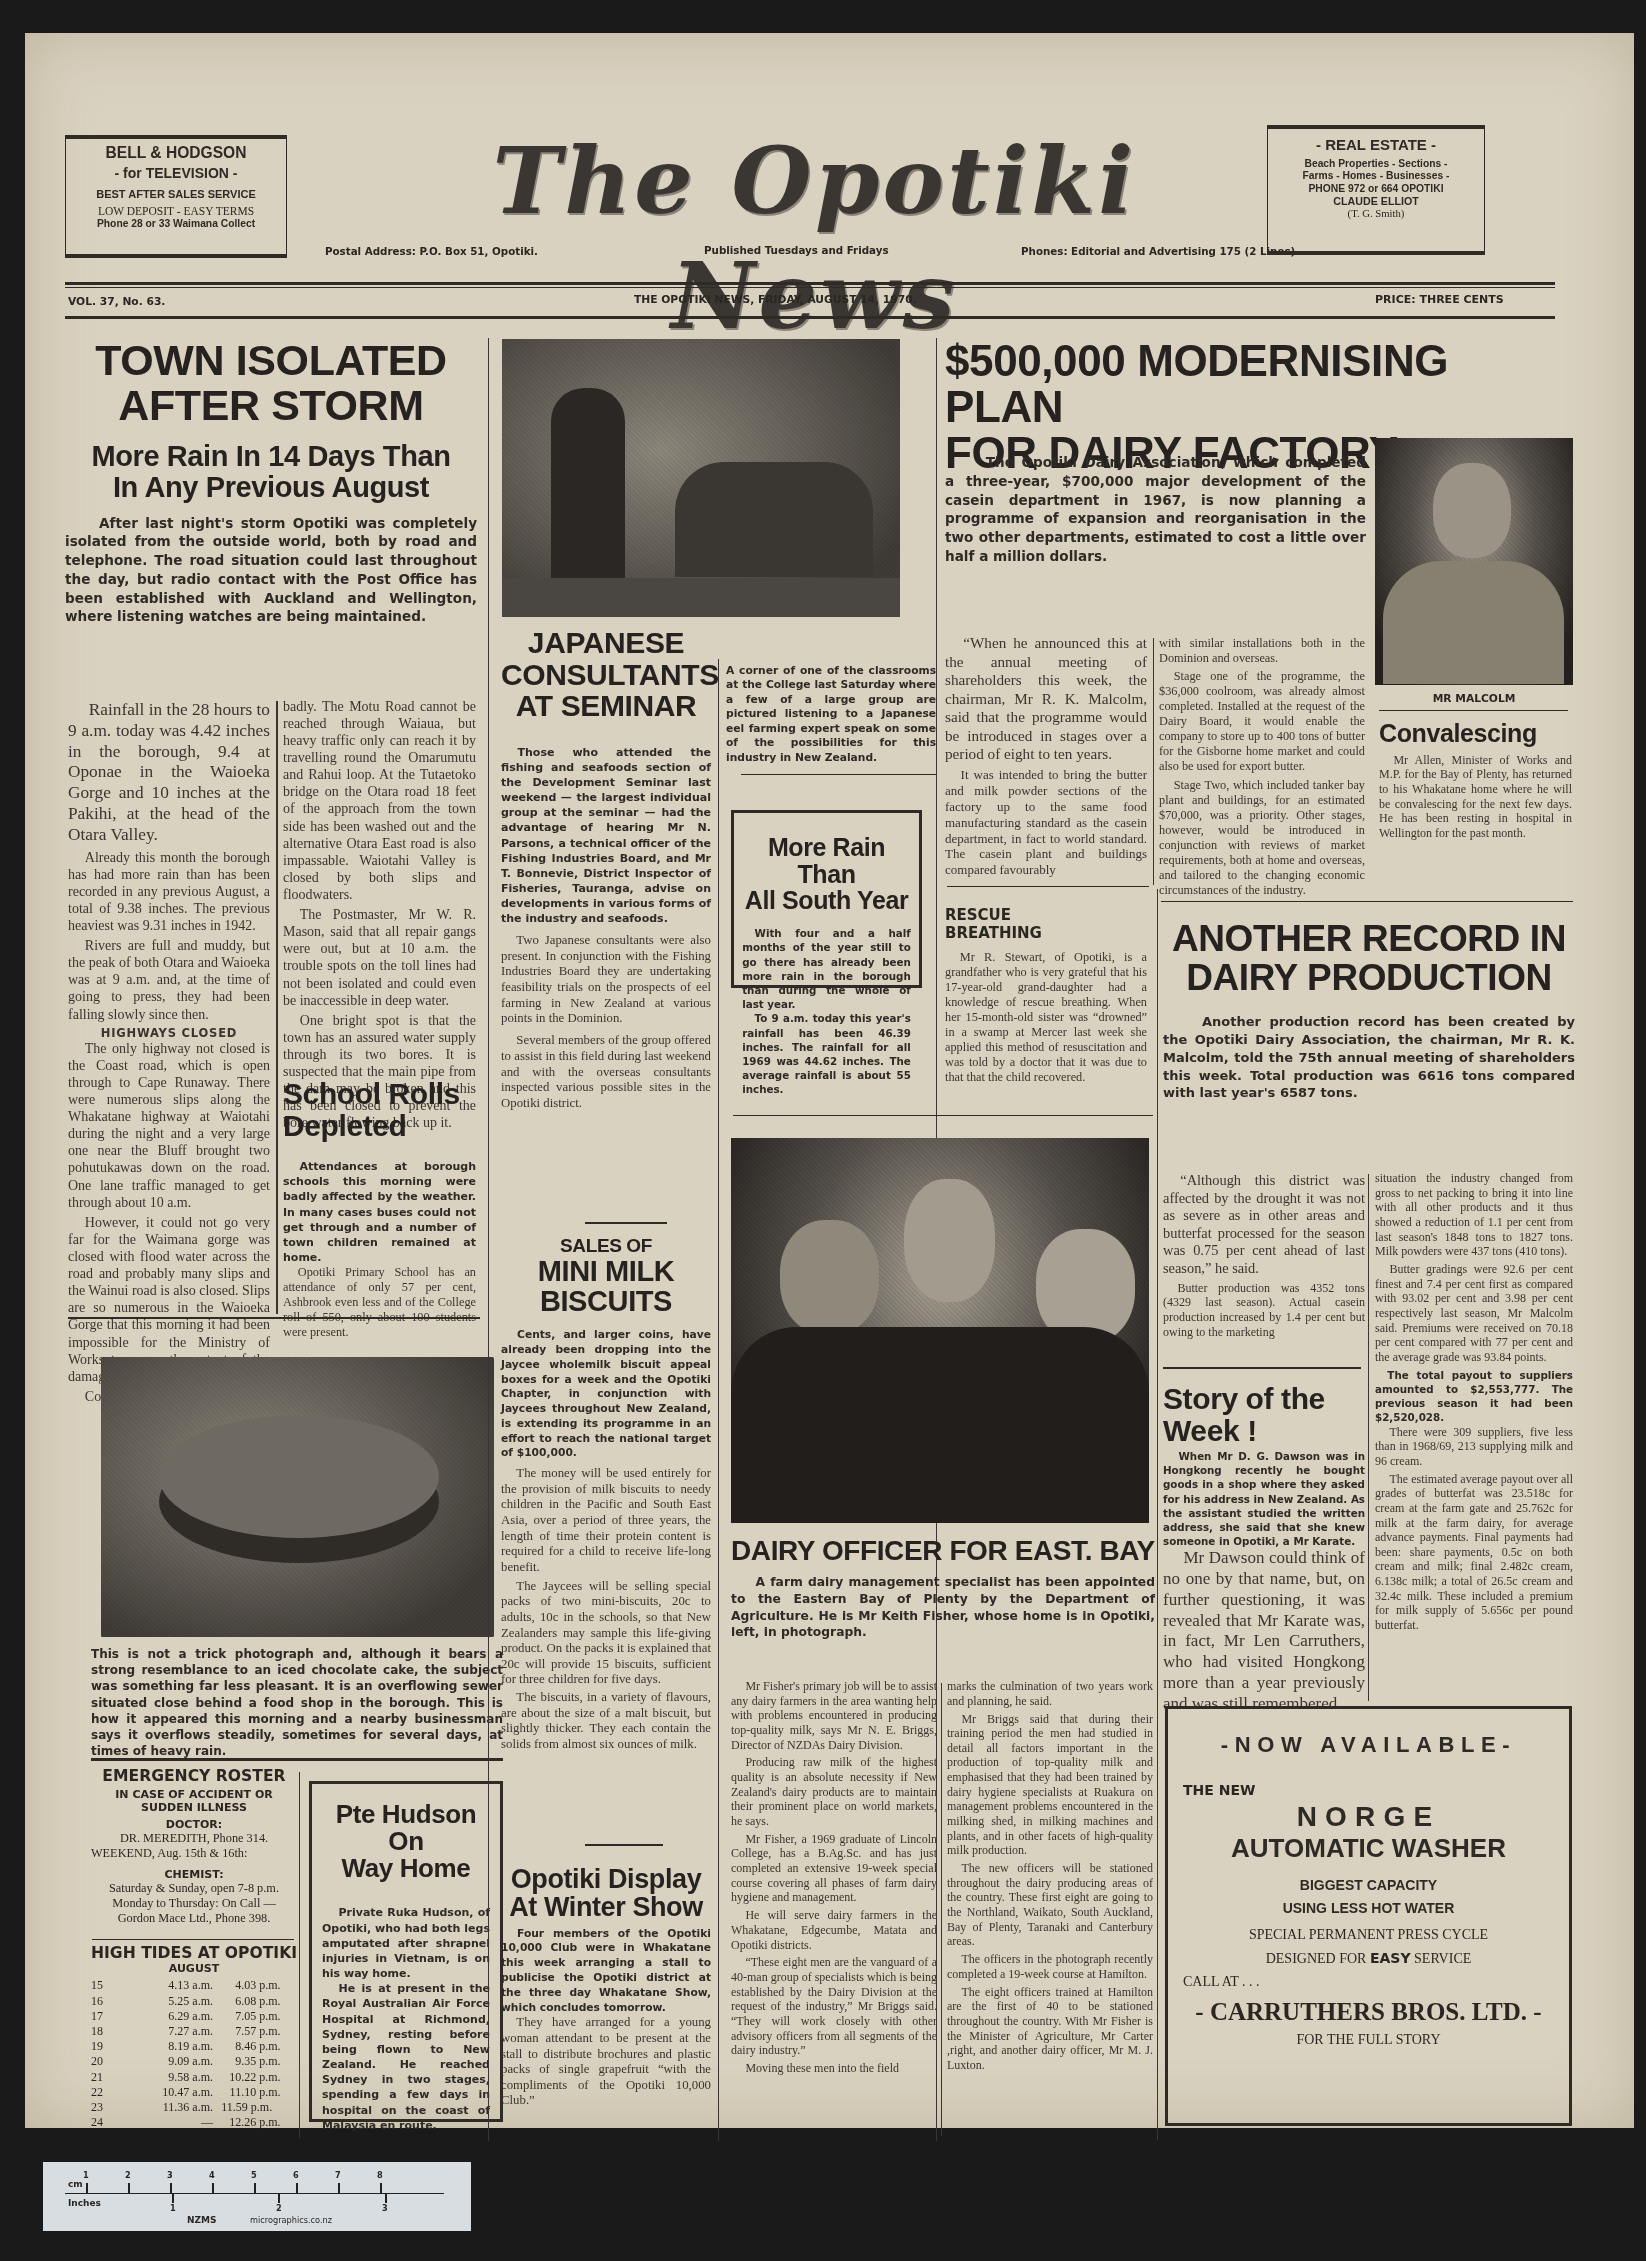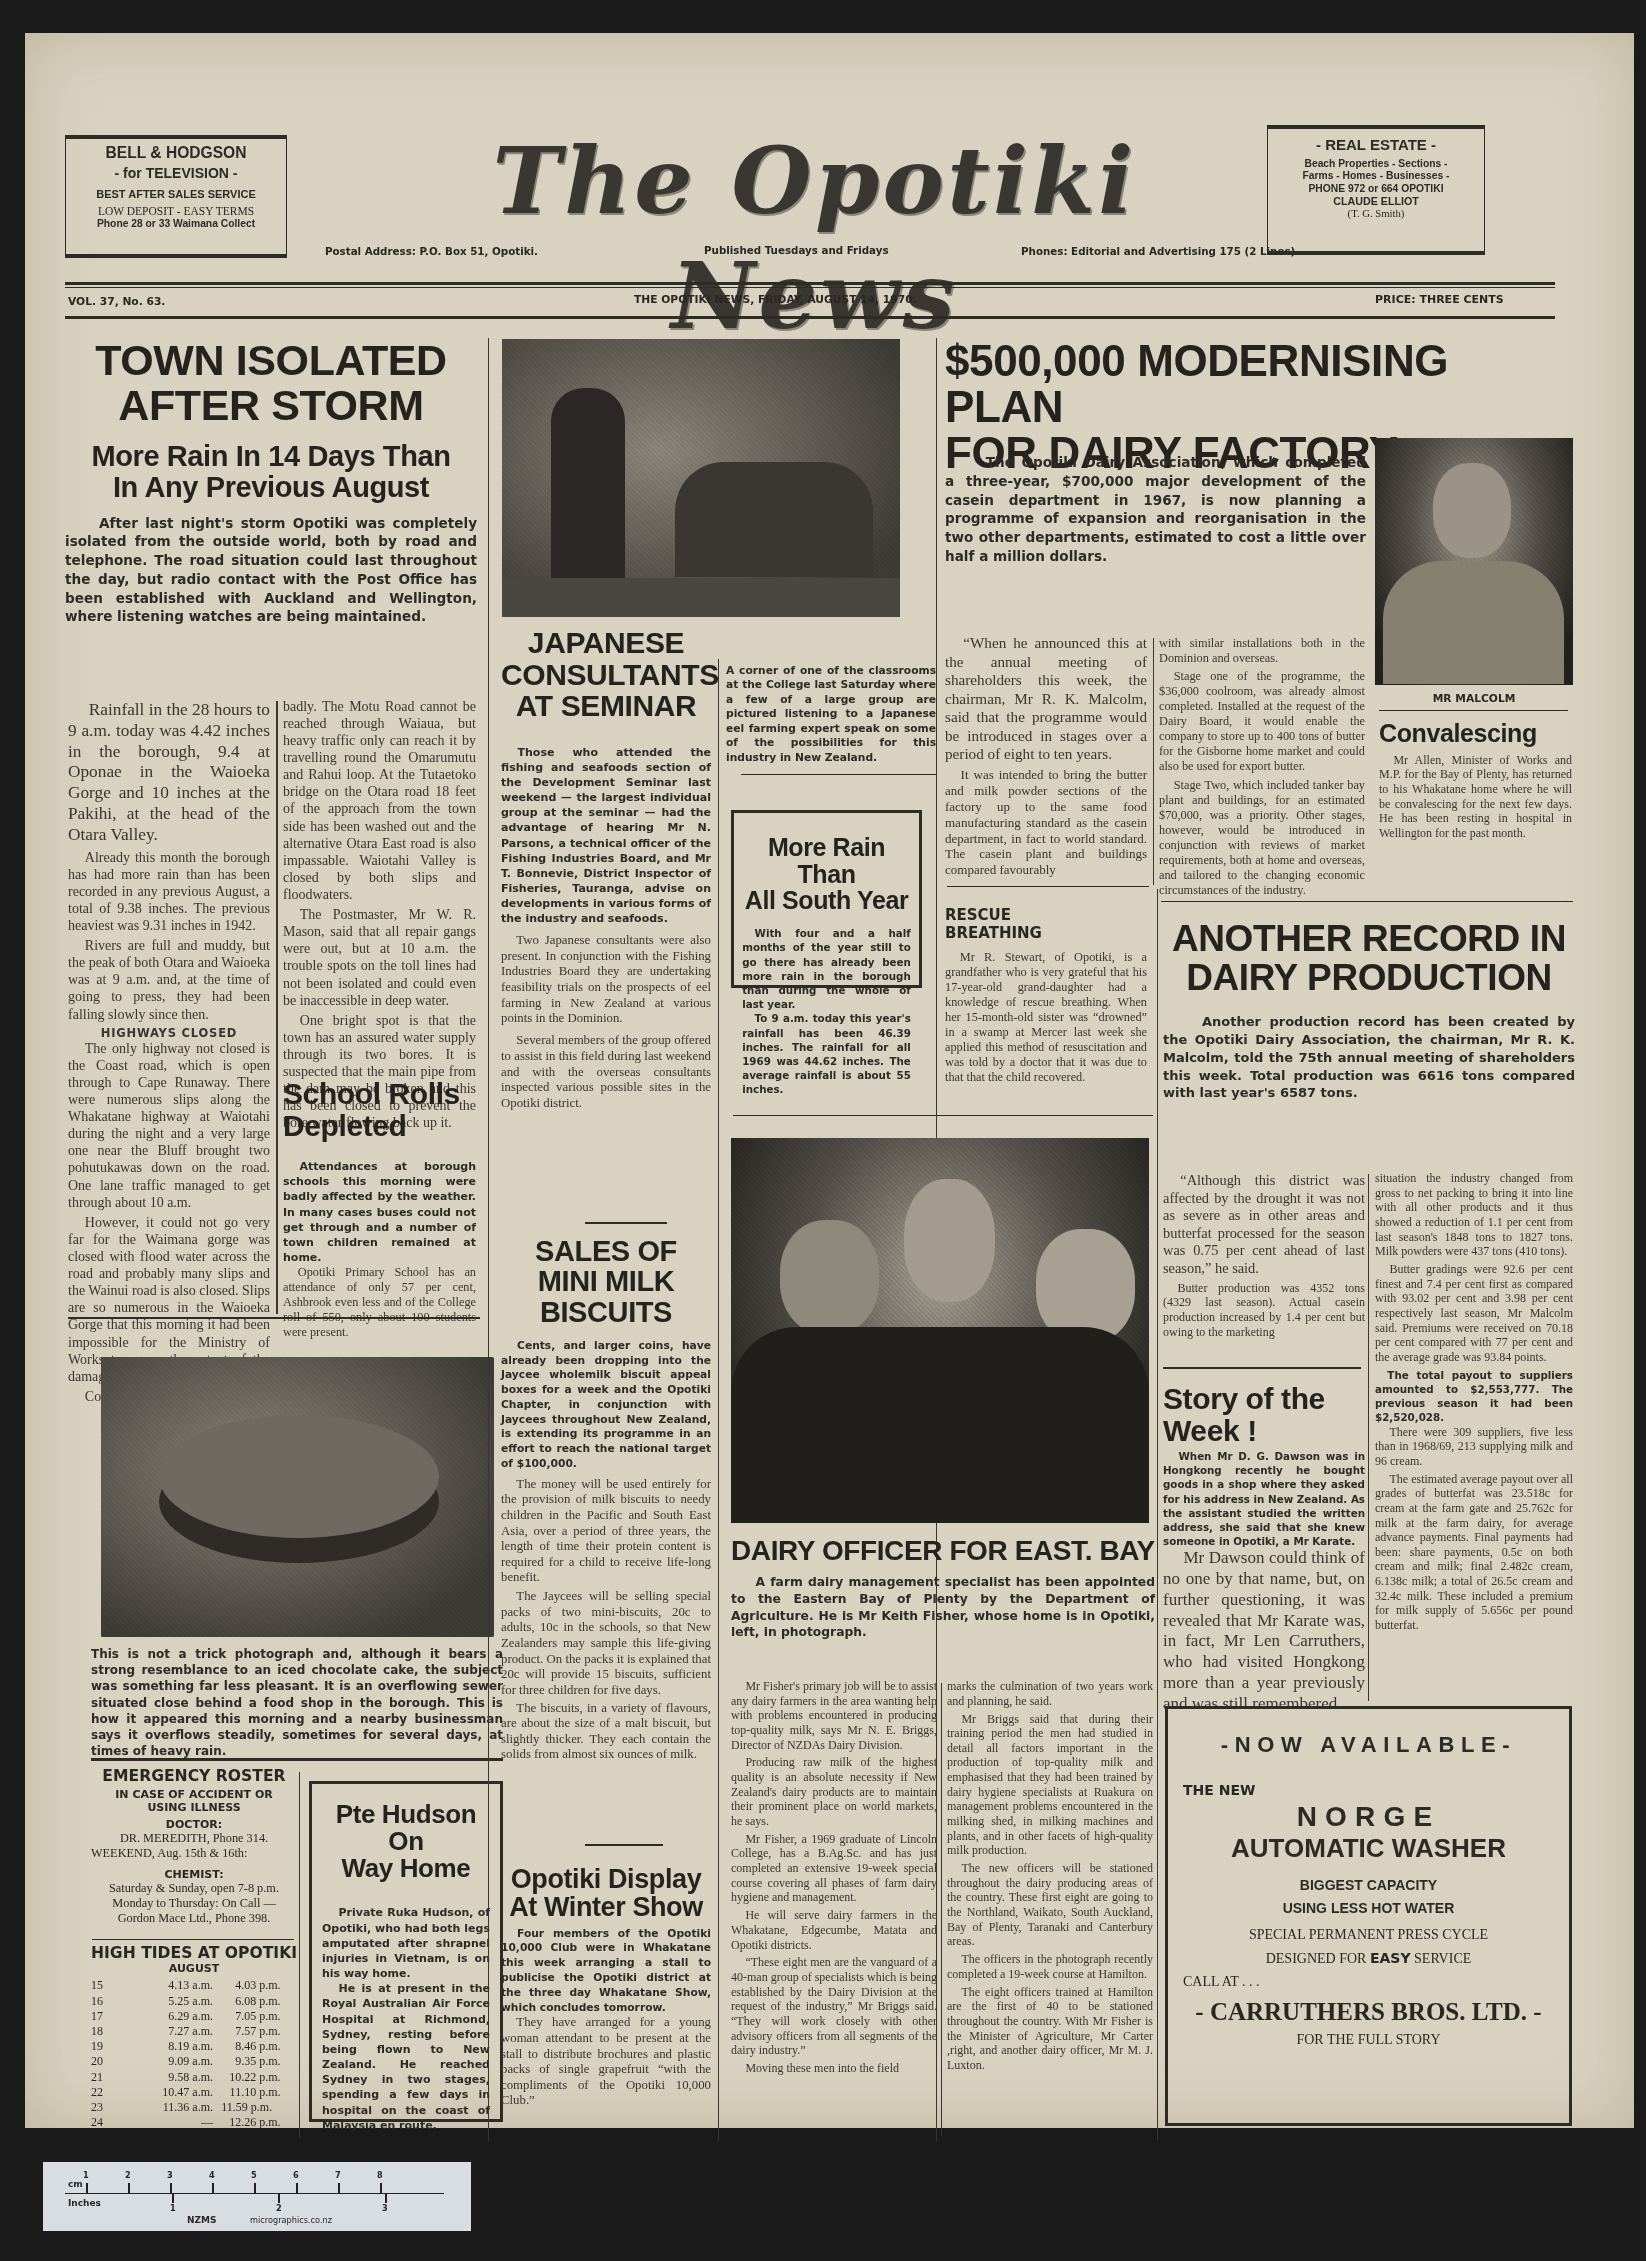--- a/index.html
+++ b/index.html
@@ -97,21 +97,21 @@
   <div class="rule" style="left:43px;top:1284px;width:412px;height:1.6px"></div>
   <div class="photo" style="left:76px;top:1324px;width:393px;height:280px;border-radius:1.6px">
     <div class="abs" style="left:58px;top:58px;width:280px;height:123px;border-radius:50%;background:#6f6a61;box-shadow:0 25px 0 #2f2b27"></div>
   </div>
   <div class="abs caption" style="left:66px;top:1613px;width:412px;font-size:12px">This is not a trick photograph and, although it bears a strong resemblance to an iced chocolate cake, the subject was something far less pleasant. It is an overflowing sewer situated close behind a food shop in the borough. This is how it appeared this morning and a nearby businessman says it overflows steadily, sometimes for several days, at times of heavy rain.</div>
   <div class="rule" style="left:66px;top:1725px;width:412px;height:3.3px"></div>
 
   <div class="abs" style="left:66px;top:1734px;width:206px;text-align:center">
     <div class="sans" style="font-weight:bold;font-size:15.6px">EMERGENCY ROSTER</div>
     <div class="sans" style="font-weight:bold;font-size:11px;margin-top:3.3px">IN CASE OF ACCIDENT OR</div>
-    <div class="sans" style="font-weight:bold;font-size:11px">USING ILLNESS</div>
+    <div class="sans" style="font-weight:bold;font-size:11px">SUDDEN ILLNESS</div>
     <div class="sans" style="font-weight:bold;font-size:11px;margin-top:4.1px">DOCTOR:</div>
     <div class="serif" style="font-size:12.3px">DR. MEREDITH, Phone 314.</div>
     <div class="serif" style="font-size:12.3px;text-align:left">WEEKEND, Aug. 15th &amp; 16th:</div>
     <div class="sans" style="font-weight:bold;font-size:11px;margin-top:6.6px">CHEMIST:</div>
     <div class="serif" style="font-size:12.3px">Saturday &amp; Sunday, open 7-8 p.m.</div>
     <div class="serif" style="font-size:12.3px">Monday to Thursday: On Call —</div>
     <div class="serif" style="font-size:12.3px">Gordon Mace Ltd., Phone 398.</div>
   </div>
   <div class="rule" style="left:67px;top:1906px;width:202px;height:0.8px"></div>
   <div class="abs" style="left:66px;top:1911px;width:206px">
@@ -199,21 +199,21 @@
 
   <div class="abs box" style="left:706px;top:777px;width:191px;height:178px;padding:21.4px 8.2px">
     <div class="hl" style="font-size:25px">More Rain Than</div>
     <div class="hl" style="font-size:25px">All South Year</div>
     <div class="lead" style="font-size:10.3px;margin-top:13px;text-indent:1.2em">With four and a half months of the year still to go there has already been more rain in the borough than during the whole of last year.</div>
     <div class="lead" style="font-size:10.3px;text-indent:1.2em">To 9 a.m. today this year's rainfall has been 46.39 inches. The rainfall for all 1969 was 44.62 inches. The average rainfall is about 55 inches.</div>
   </div>
   <div class="rule" style="left:560px;top:1189px;width:82px;height:1.6px"></div>
 
   <div class="abs" style="left:476px;top:1203px;width:210px">
-    <div class="hl" style="font-size:29px">SALES OF</div>
+    <div class="hl" style="font-size:19px">SALES OF</div>
     <div class="hl" style="font-size:29px">MINI MILK</div>
     <div class="hl" style="font-size:29px">BISCUITS</div>
     <div class="lead" style="font-size:10.7px;margin-top:11.5px;text-indent:1.5em">Cents, and larger coins, have already been dropping into the Jaycee wholemilk biscuit appeal boxes for a week and the Opotiki Chapter, in conjunction with Jaycees throughout New Zealand, is extending its programme in an effort to reach the national target of $100,000.</div>
     <div class="body" style="font-size:12.8px;margin-top:5px;text-indent:1.2em">The money will be used entirely for the provision of milk biscuits to needy children in the Pacific and South East Asia, over a period of three years, the length of time their protein content is required for a child to receive life-long benefit.</div>
     <div class="body" style="font-size:12.8px;margin-top:3.3px;text-indent:1.2em">The Jaycees will be selling special packs of two mini-biscuits, 20c to adults, 10c in the schools, so that New Zealanders may sample this life-giving product. On the packs it is explained that 20c will provide 15 biscuits, sufficient for three children for five days.</div>
     <div class="body" style="font-size:12.8px;margin-top:2px;text-indent:1.2em">The biscuits, in a variety of flavours, are about the size of a malt biscuit, but slightly thicker. They each contain the solids from almost six ounces of milk.</div>
   </div>
   <div class="rule" style="left:560px;top:1811px;width:78px;height:1.6px"></div>
 
   <div class="abs" style="left:476px;top:1832px;width:210px">

